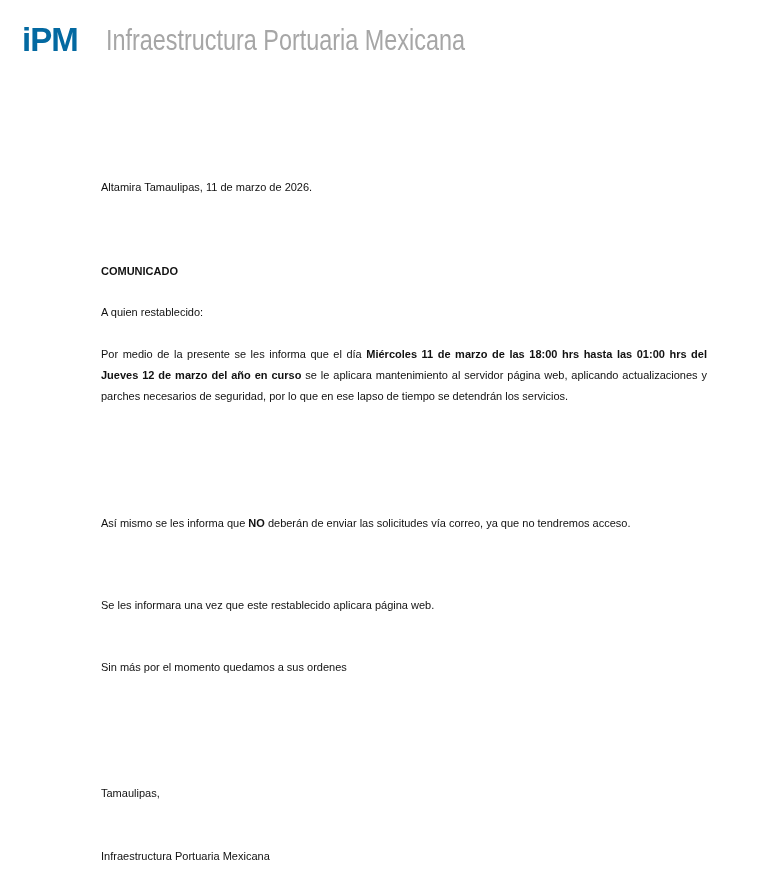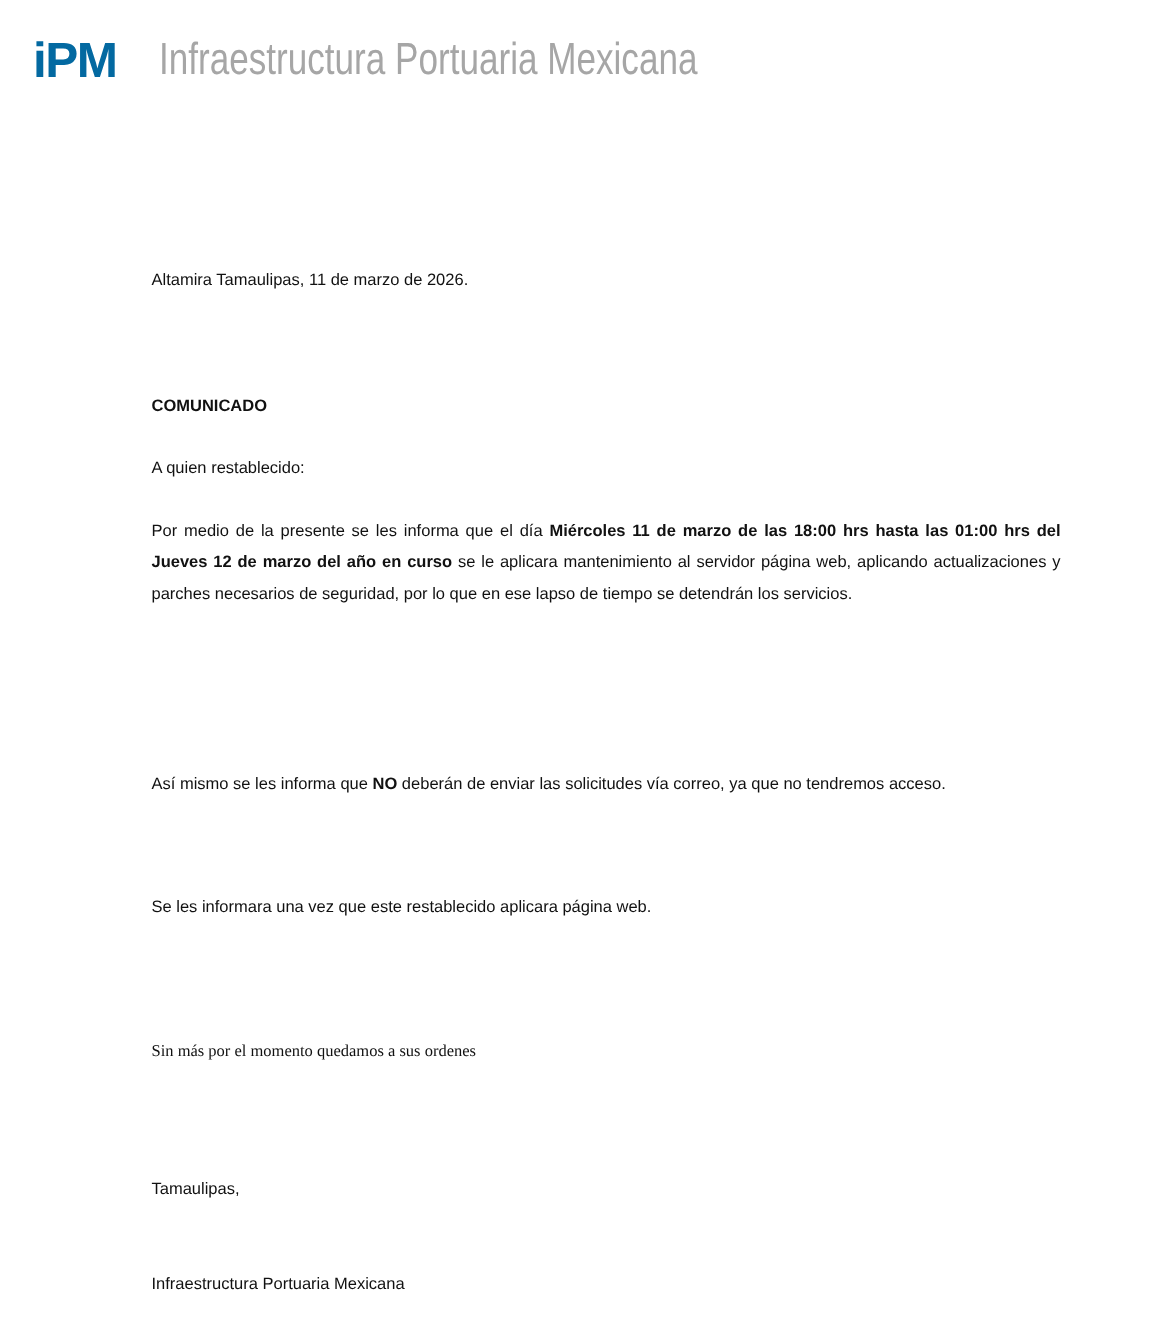--- a/index.html
+++ b/index.html
@@ -24,17 +24,17 @@
 <div class="p" style="top:261px;"><b>COMUNICADO</b></div>
 
 <div class="p" style="top:302px;">A quien restablecido:</div>
 
 <div class="p just" style="top:344px;"><span>Por medio de la presente se les informa que el día </span><b>Miércoles 11 de marzo de las 18:00 hrs hasta las 01:00 hrs del Jueves 12 de marzo del año en curso</b><span> se le aplicara mantenimiento al servidor página web, aplicando actualizaciones y parches necesarios de seguridad, por lo que en ese lapso de tiempo se detendrán los servicios.</span></div>
 
 <div class="p" style="top:491px;margin-top:22px;"><span>Así mismo se les informa que </span><b>NO</b><span> deberán de enviar las solicitudes vía correo, ya que no tendremos acceso.</span></div>
 
 <div class="p" style="top:595px;">Se les informara una vez que este restablecido aplicara página web.</div>
 
-<div class="p" style="top:691px;font-family:Liberation Serif, serif;">Sin más por el momento quedamos a sus ordenes</div>
+<div class="p" style="top:657px;">Sin más por el momento quedamos a sus ordenes</div>
 
 <div class="p" style="top:783px;">Tamaulipas,</div>
 
 <div class="p" style="top:846px;">Infraestructura Portuaria Mexicana</div>
 
 </body></html>

